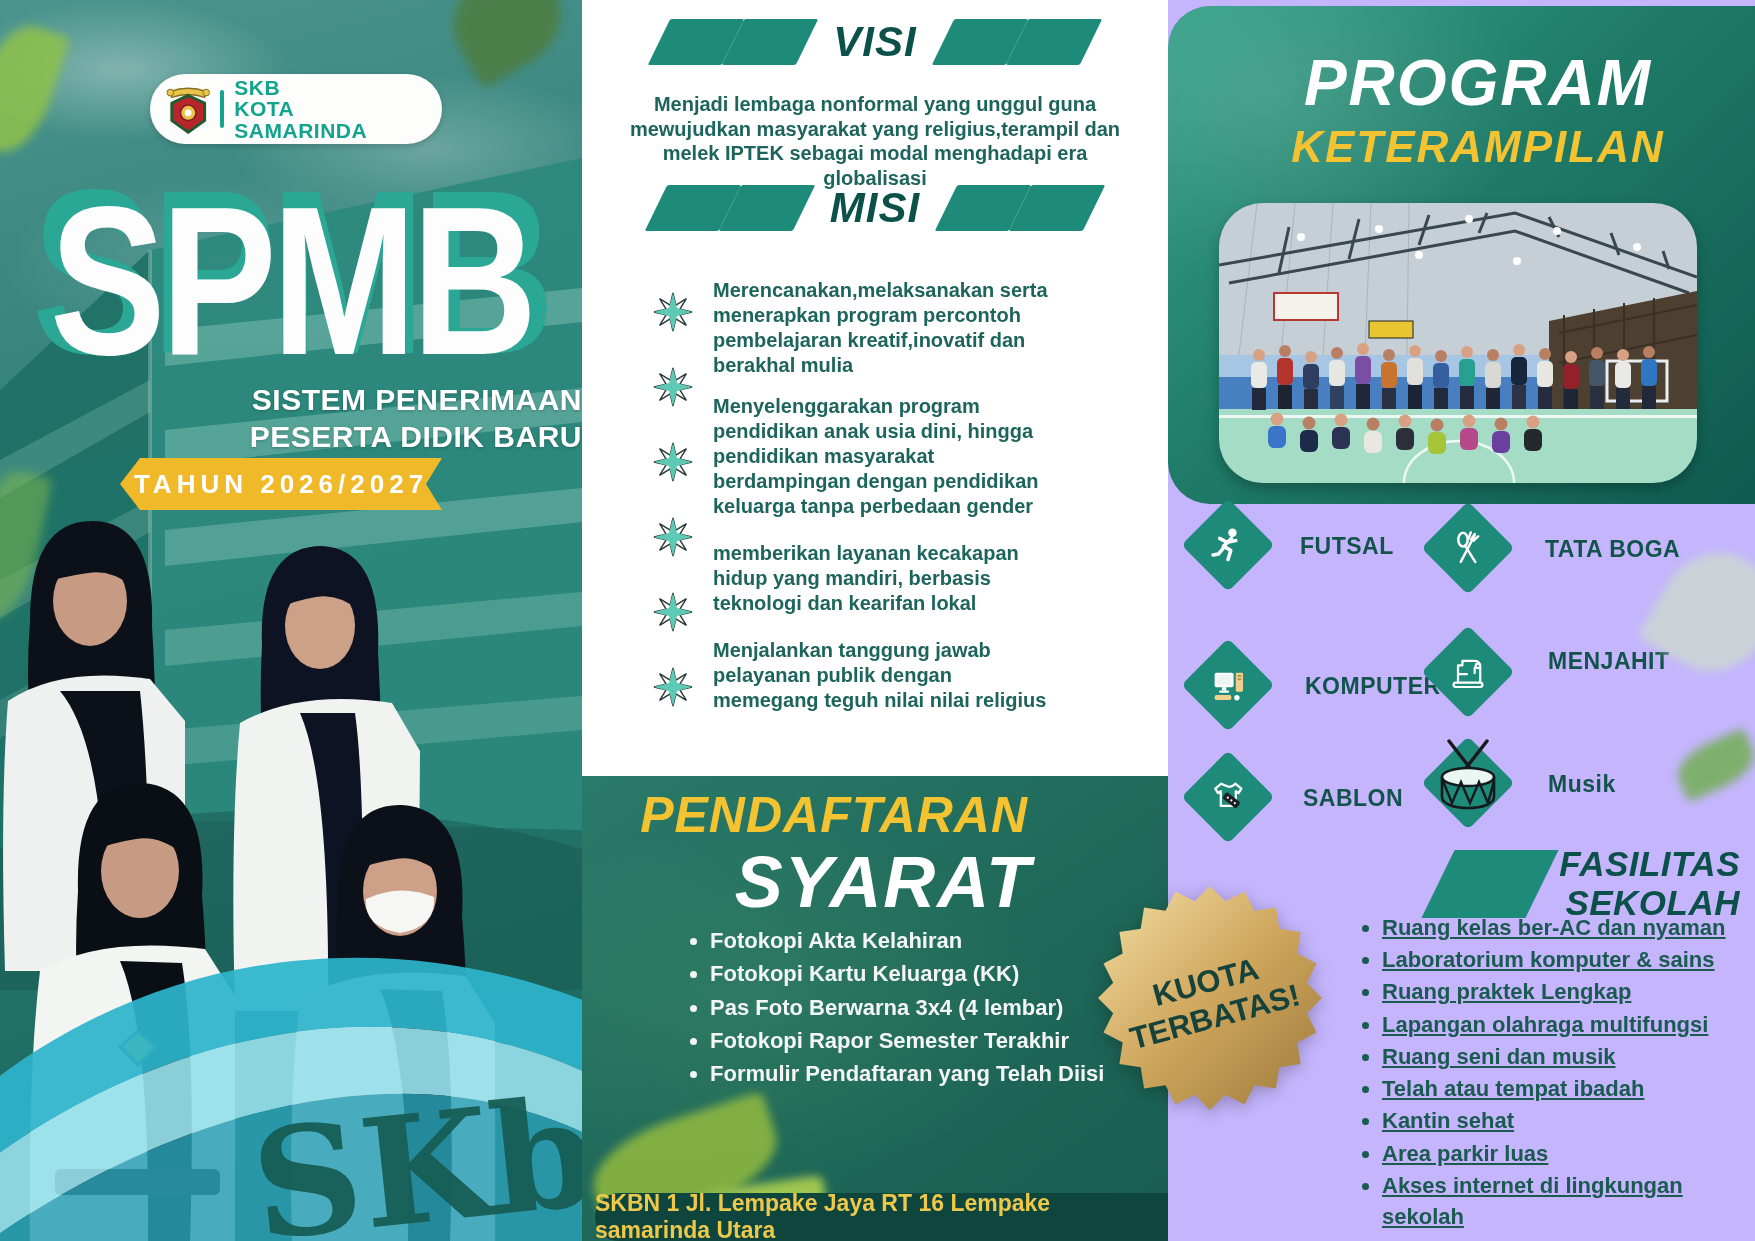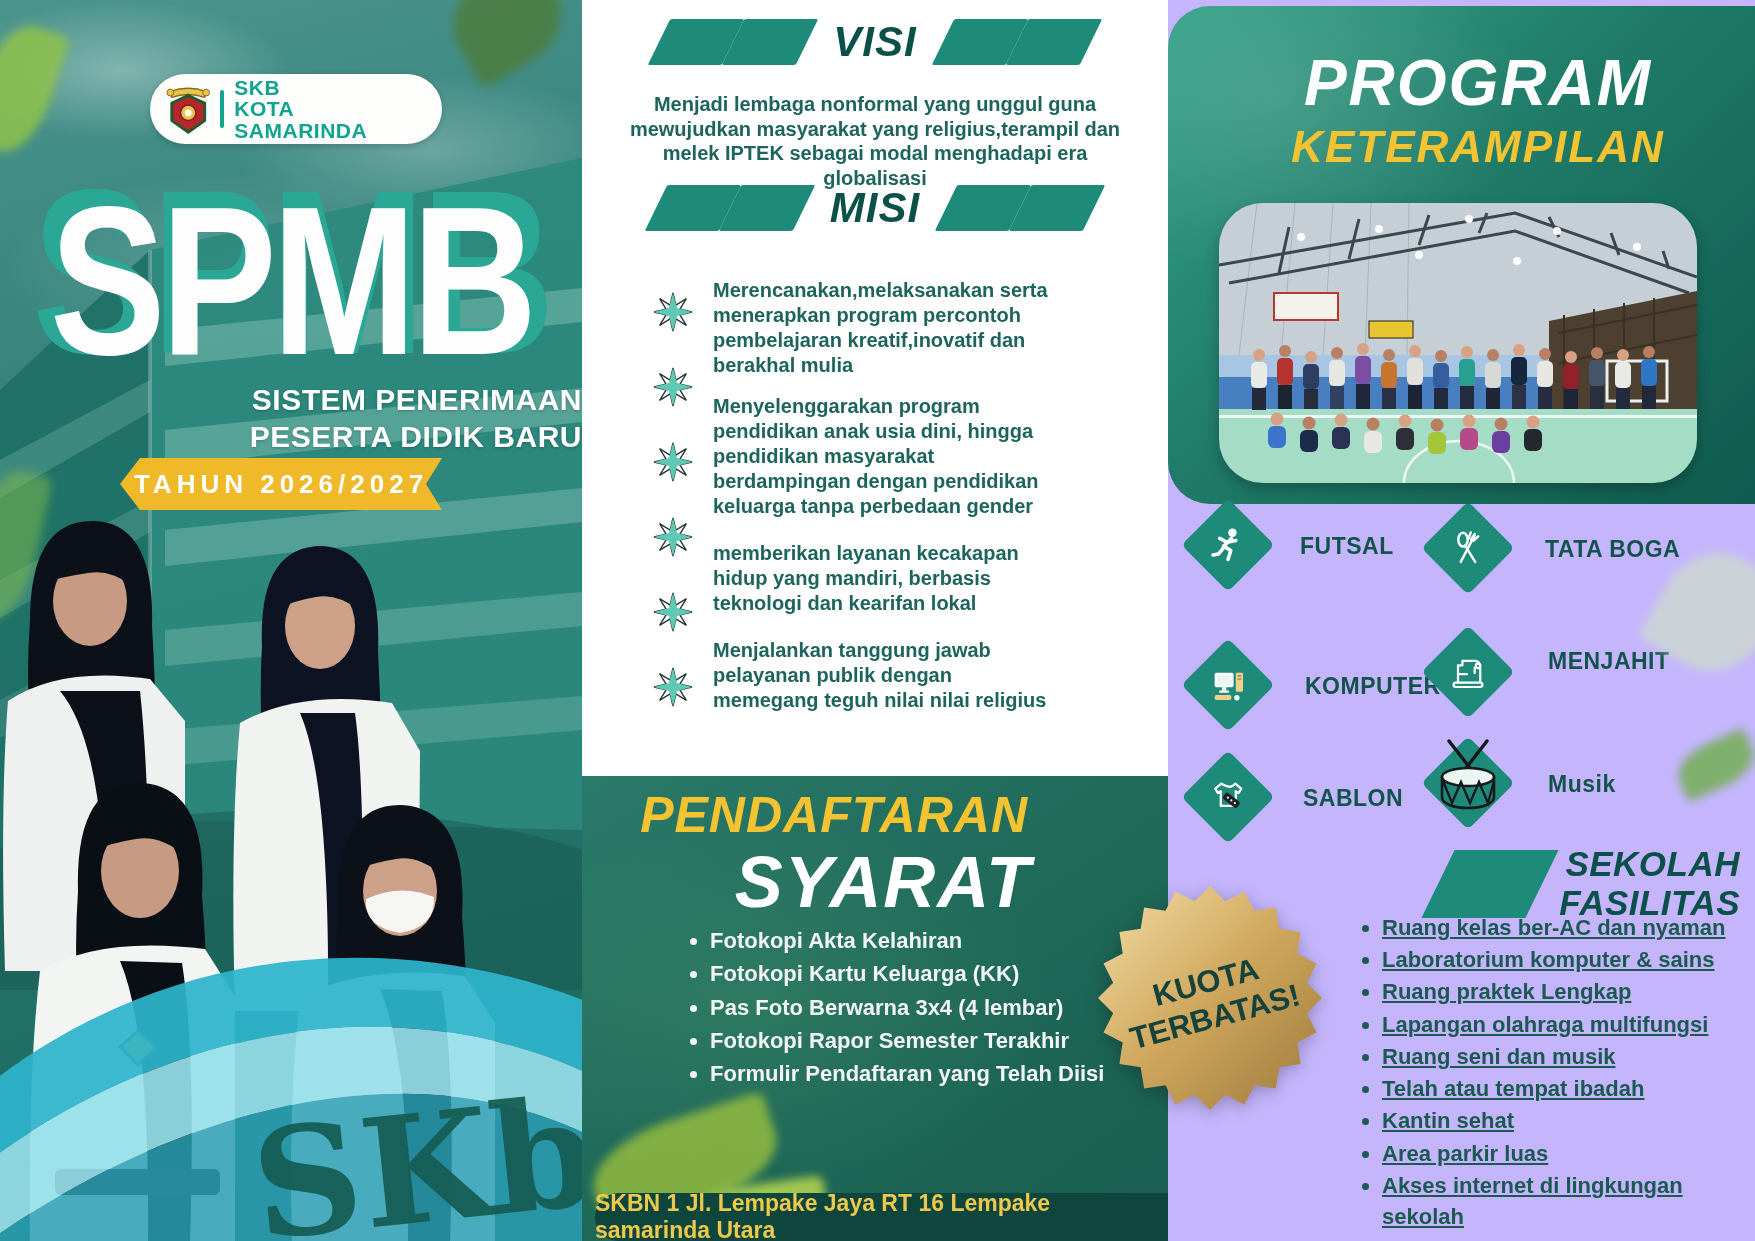--- a/index.html
+++ b/index.html
@@ -527,22 +527,22 @@
         <line x1="66" y1="8" x2="38" y2="44"></line>
       </g>
       <path d="M21,44 v20 c0,6.5 11.5,11 26,11 s26,-4.5 26,-11 v-20" fill="#1d8a7a" stroke="#15181c" stroke-width="2.6"></path>
       <ellipse cx="47" cy="44" rx="26" ry="9" fill="#e9f6f2" stroke="#15181c" stroke-width="2.6"></ellipse>
       <polyline points="22,48 31,70 40,49 49,70 58,49 67,70 73,48" fill="none" stroke="#15181c" stroke-width="2.4"></polyline>
     </svg>
     <div class="prog-label" style="left:380px;top:771px">Musik</div>
 
     <div class="fasil-pg"></div>
     <div class="fasil-head">
+      <div>FASILITAS</div>
       <div>SEKOLAH</div>
-      <div>FASILITAS</div>
     </div>
     <ul class="fasil-list">
       <li>Ruang kelas ber-AC dan nyaman</li>
       <li>Laboratorium komputer &amp; sains</li>
       <li>Ruang praktek Lengkap</li>
       <li>Lapangan olahraga multifungsi</li>
       <li>Ruang seni dan musik</li>
       <li>Telah atau tempat ibadah</li>
       <li>Kantin sehat</li>
       <li>Area parkir luas</li>

